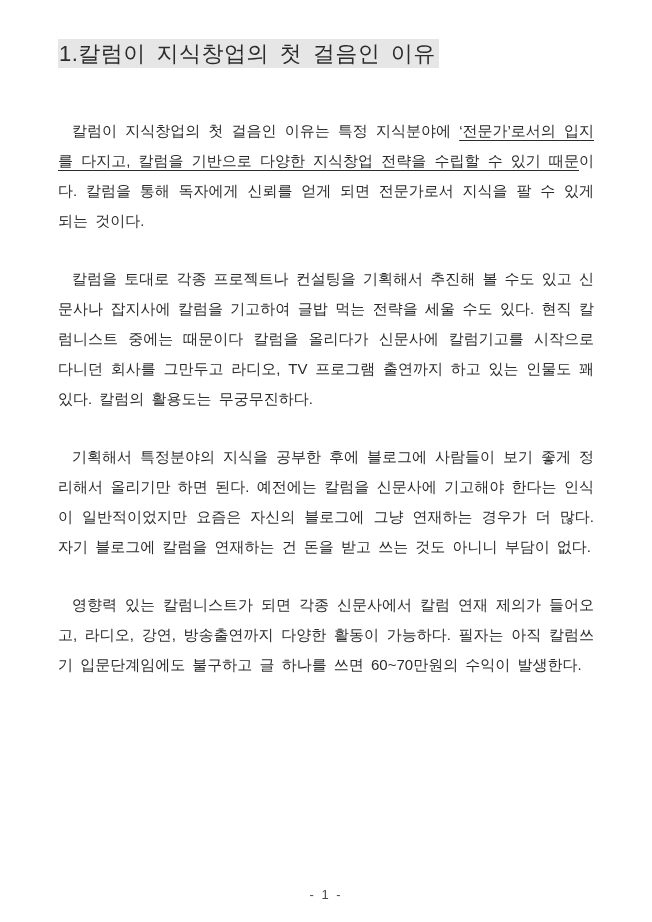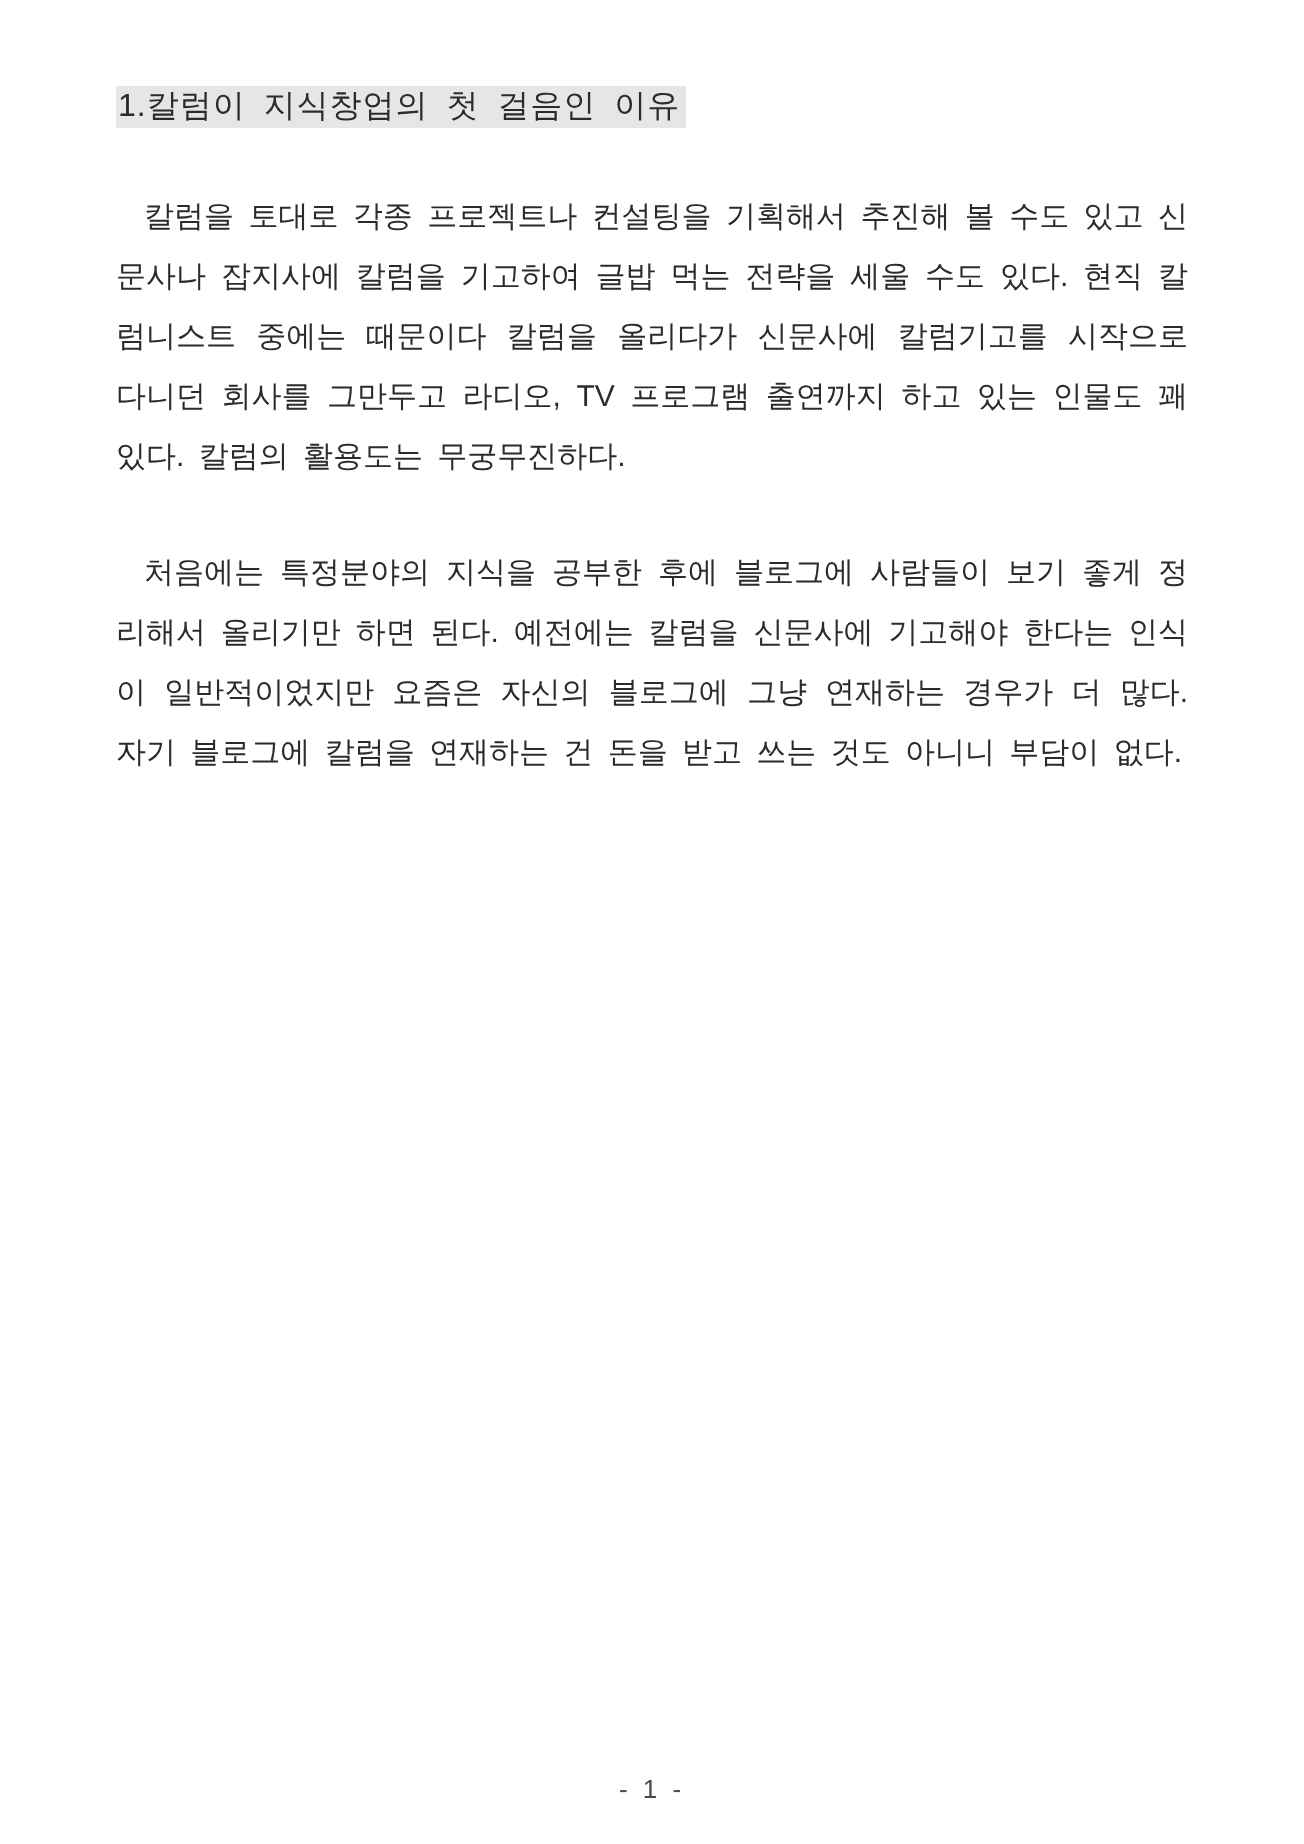--- a/index.html
+++ b/index.html
@@ -12,25 +12,25 @@
   }
   .page {
     position: relative;
     width: 652px;
     height: 922px;
     background: var(--page-bg, #ffffff);
     color: var(--text-color, #2b2b2b);
     padding: 40px 58px 0 58px;
   }
   .title {
-    font-size: 16px;
+    font-size: 22px;
     font-weight: 500;
     letter-spacing: 0.5px;
     line-height: 28px;
-    margin-bottom: 26px;
+    margin-bottom: 48px;
     word-spacing: 4px;
   }
   .title .hl {
     background: var(--hl-color, #e6e6e6);
     padding: 2px 3px 2px 1px;
   }
   .doc-body {
     font-size: 15px;
     line-height: 30px;
   }
@@ -58,19 +58,21 @@
   }
 </style>
 </head>
 <body>
 
 <div class="page">
 
   <h1 class="title"><span class="hl">1.칼럼이 지식창업의 첫 걸음인 이유</span></h1>
 
   <div class="doc-body">
+    <p class="para"><span>칼럼이 지식창업의 첫 걸음인 이유는 특정 지식분야에 </span><span class="u">‘전문가’로서의 입지를 다지고, 칼럼을 기반으로 다양한 지식창업 전략을 수립할 수 있기 때문</span><span>이다. 칼럼을 통해 독자에게 신뢰를 얻게 되면 전문가로서 지식을 팔 수 있게 되는 것이다.</span></p>
     <p class="para"><span>칼럼을 토대로 각종 프로젝트나 컨설팅을 기획해서 추진해 볼 수도 있고 신문사나 잡지사에 칼럼을 기고하여 글밥 먹는 전략을 세울 수도 있다. 현직 칼럼니스트 중에는 때문이다 칼럼을 올리다가 신문사에 칼럼기고를 시작으로 다니던 회사를 그만두고 라디오, TV 프로그램 출연까지 하고 있는 인물도 꽤 있다. 칼럼의 활용도는 무궁무진하다.</span></p>
-    <p class="para"><span>처음에는 특정분야의 지식을 공부한 후에 블로그에 사람들이 보기 좋게 정리해서 올리기만 하면 된다. 예전에는 칼럼을 신문사에 기고해야 한다는 인식이 일반적이었지만 요즘은 자신의 블로그에 그냥 연재하는 경우가 더 많다. 자기 블로그에 칼럼을 연재하는 건 돈을 받고 쓰는 것도 아니니 부담이 없다.</span></p>
+    <p class="para"><span>기획해서 특정분야의 지식을 공부한 후에 블로그에 사람들이 보기 좋게 정리해서 올리기만 하면 된다. 예전에는 칼럼을 신문사에 기고해야 한다는 인식이 일반적이었지만 요즘은 자신의 블로그에 그냥 연재하는 경우가 더 많다. 자기 블로그에 칼럼을 연재하는 건 돈을 받고 쓰는 것도 아니니 부담이 없다.</span></p>
+    <p class="para"><span>영향력 있는 칼럼니스트가 되면 각종 신문사에서 칼럼 연재 제의가 들어오고, 라디오, 강연, 방송출연까지 다양한 활동이 가능하다. 필자는 아직 칼럼쓰기 입문단계임에도 불구하고 글 하나를 쓰면 60~70만원의 수익이 발생한다.</span></p>
   </div>
 
   <div class="pagenum">- 1 -</div>
 
 </div>
 
 </body></html>

